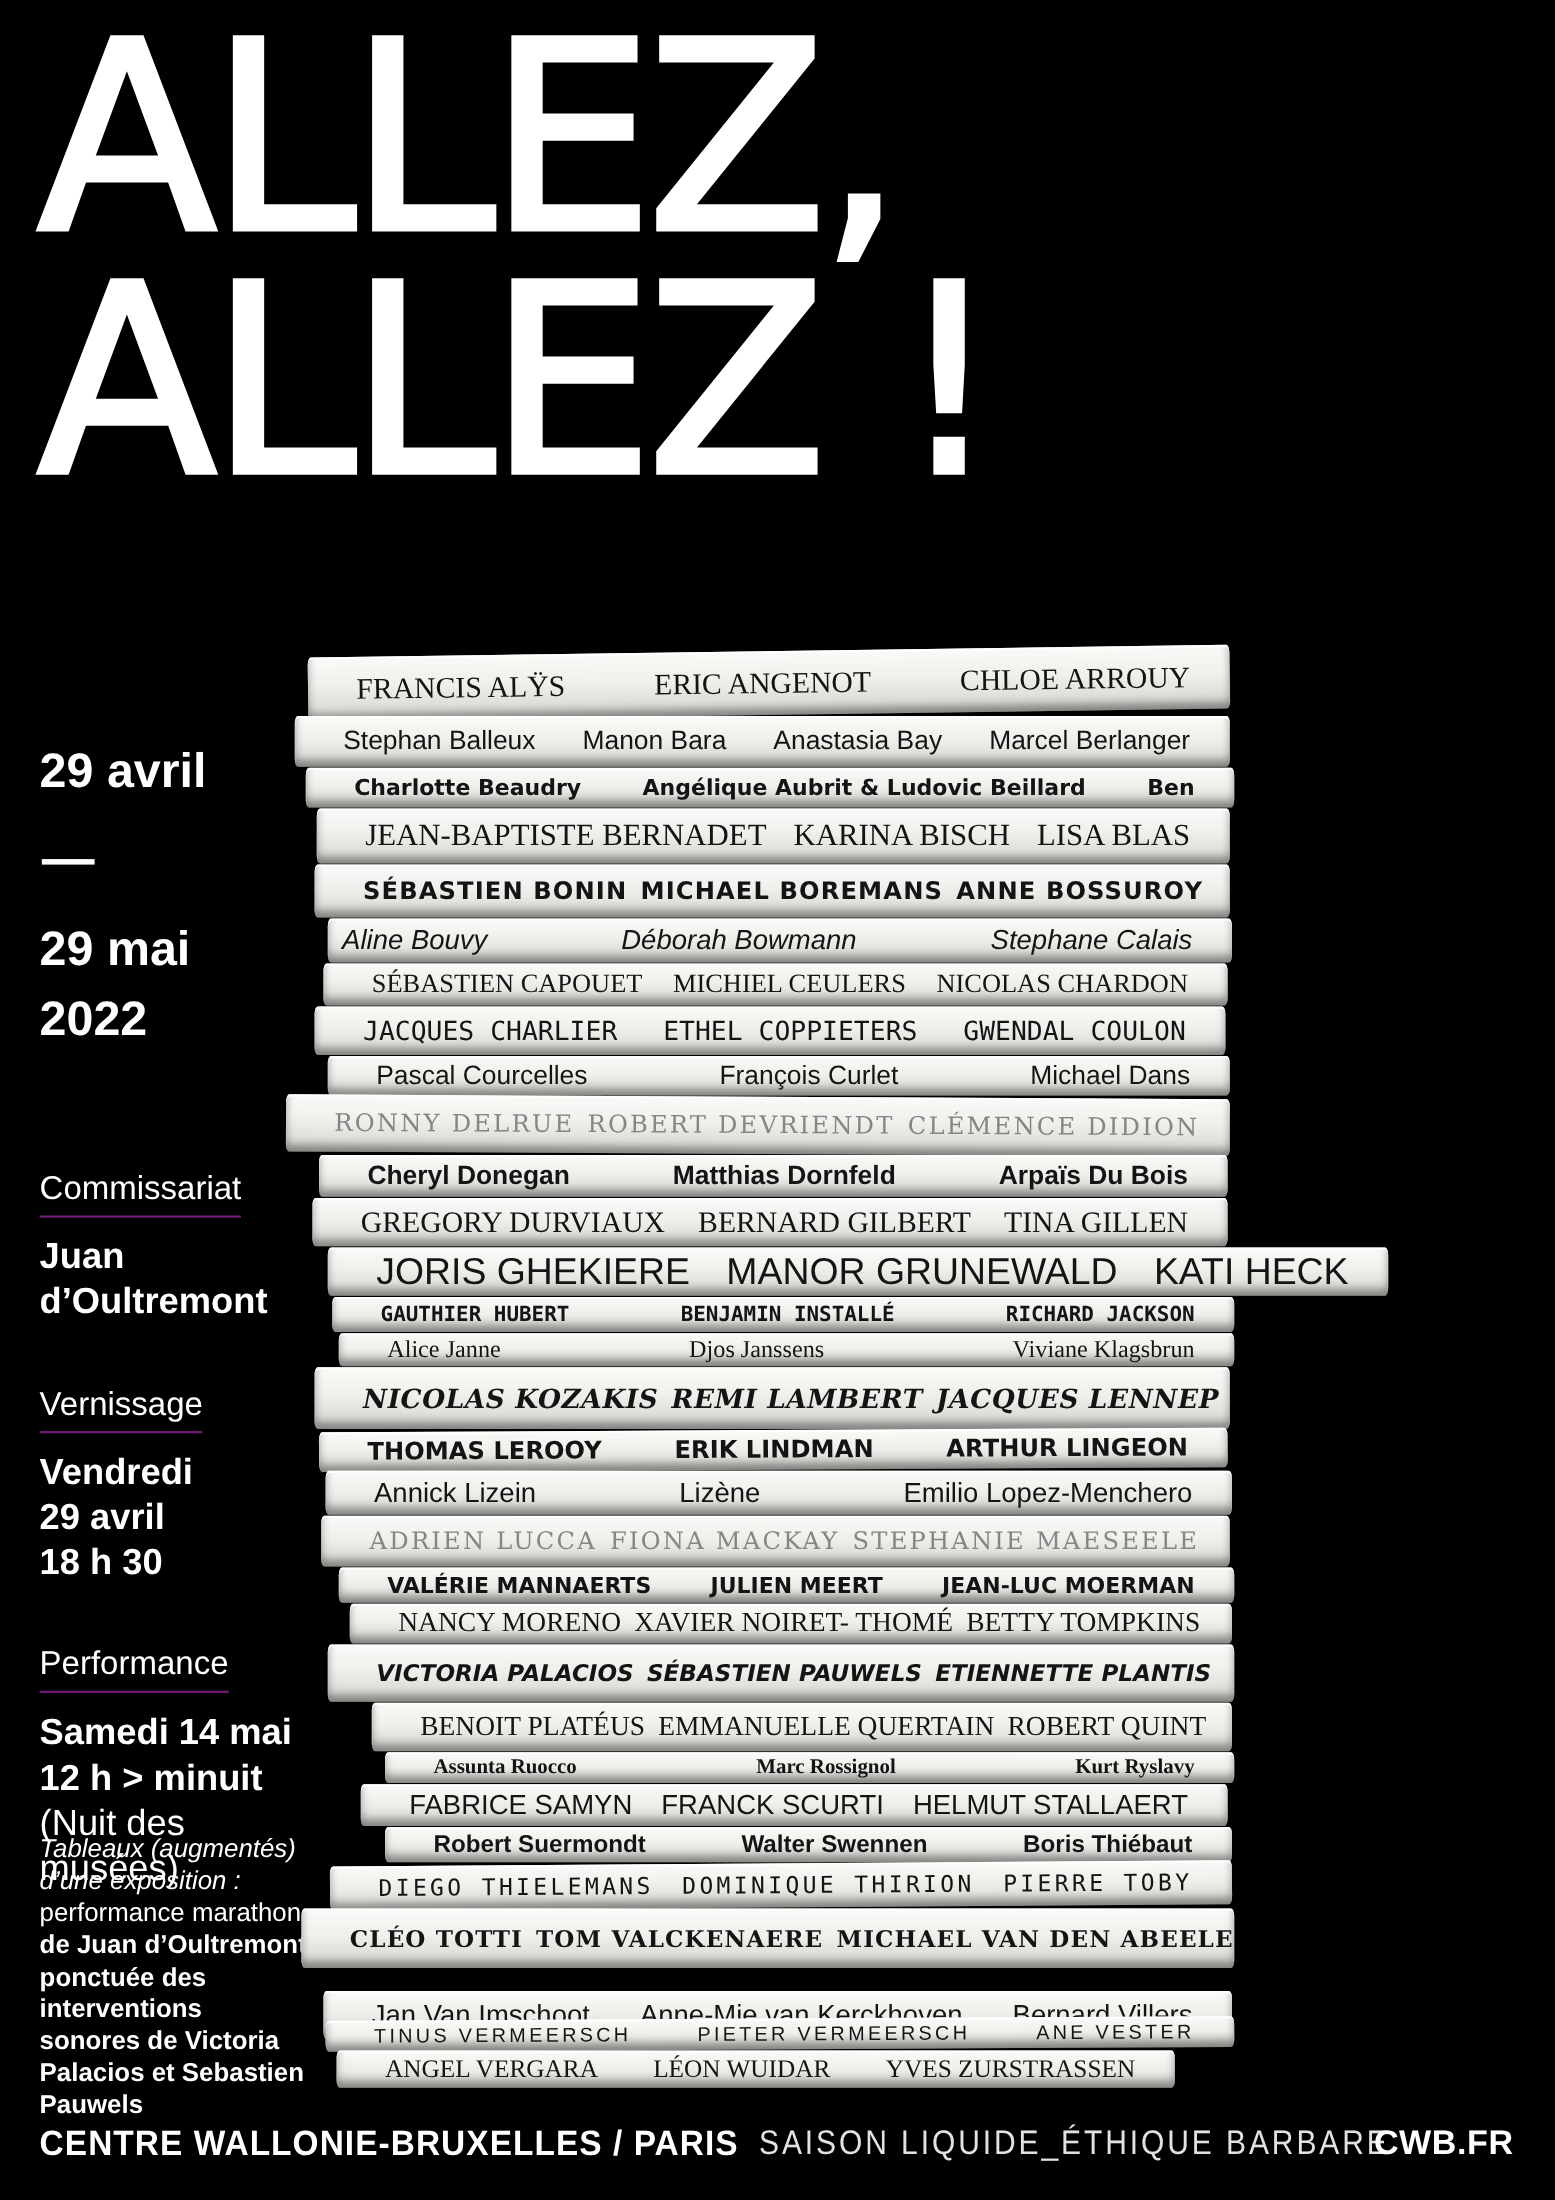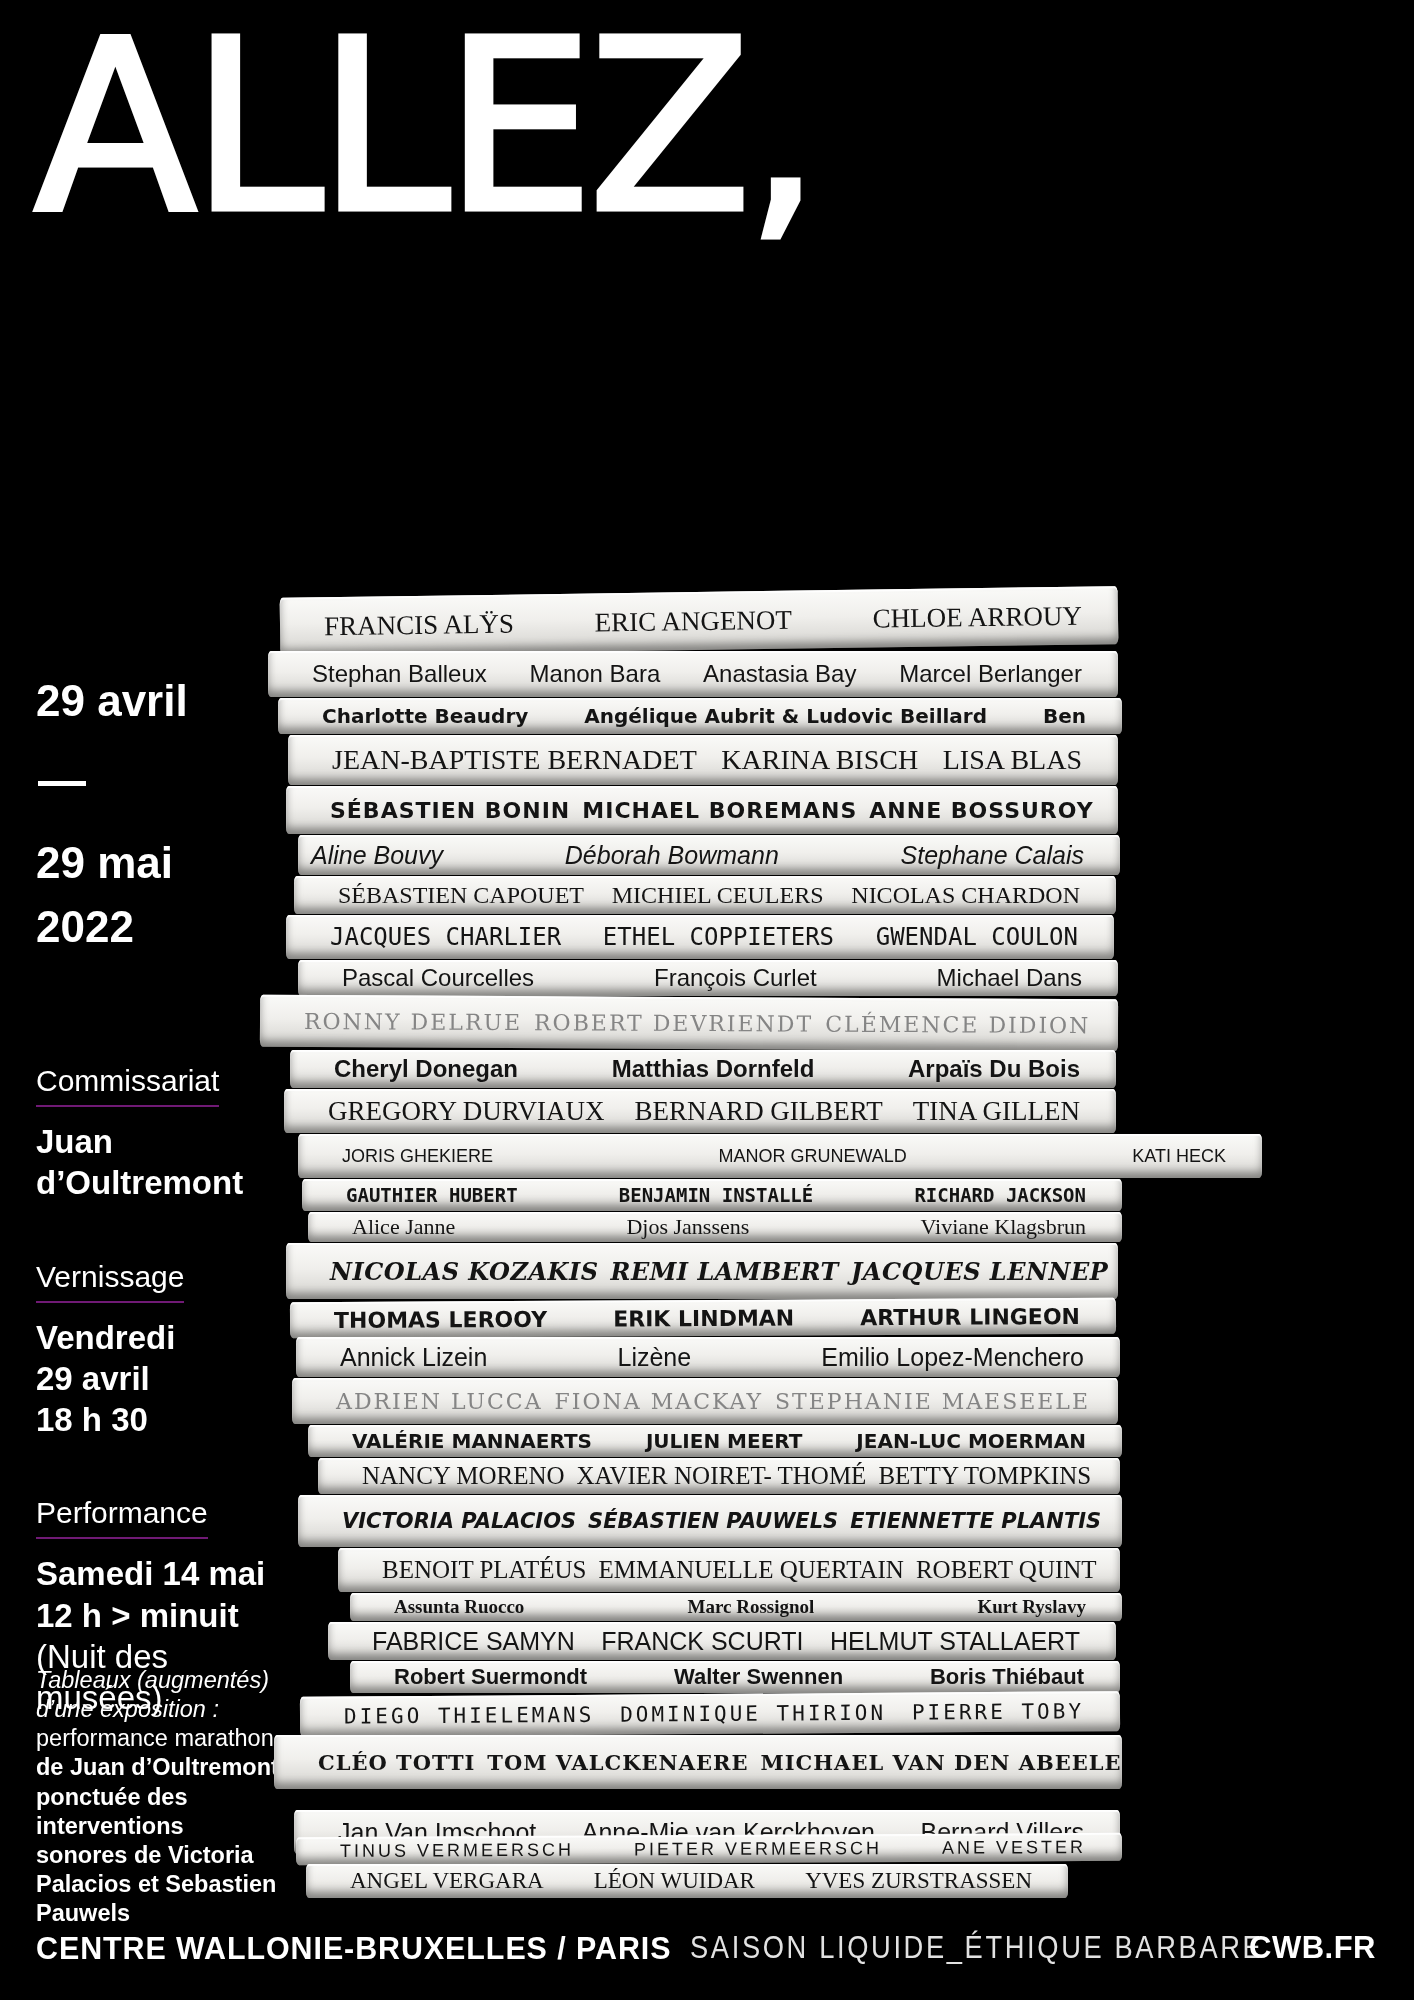--- a/index.html
+++ b/index.html
@@ -69,20 +69,21 @@
   }
   #site{position:absolute;right:38px;top:0;font-weight:bold;font-size:31px;letter-spacing:.5px;}
 </style>
 </head>
 <body>
 
 <div id="poster">
 
   <div id="title">
     <div>ALLEZ,</div>
+    <div>ALLEZ !</div>
   </div>
 
   <div id="dates" class="sb">
     <div>29 avril</div>
     <div class="dash"></div>
     <div>29 mai</div>
     <div class="year">2022</div>
   </div>
 
   <div id="sections" class="sb">
@@ -157,21 +158,21 @@
       <div class="spine f-sans-bold" style="left: 40px; top: 458px; width: 826px; height: 38px; font-size: 24px;">
         <span>Cheryl Donegan</span>
         <span>Matthias Dornfeld</span>
         <span>Arpaïs Du Bois</span>
       </div>
       <div class="spine f-serif" style="left: 34px; top: 497px; width: 832px; height: 44px; font-size: 27px;">
         <span>GREGORY DURVIAUX</span>
         <span>BERNARD GILBERT</span>
         <span>TINA GILLEN</span>
       </div>
-      <div class="spine f-sans" style="left: 48px; top: 542px; width: 964px; height: 44px; font-size: 18px;">
+      <div class="spine f-sans" style="left: 48px; top: 542px; width: 964px; height: 44px; font-size: 34px;">
         <span>JORIS GHEKIERE</span>
         <span>MANOR GRUNEWALD</span>
         <span>KATI HECK</span>
       </div>
       <div class="spine f-mono-bold" style="left: 52px; top: 587px; width: 820px; height: 32px; font-size: 19px;">
         <span>GAUTHIER HUBERT</span>
         <span>BENJAMIN INSTALLÉ</span>
         <span>RICHARD JACKSON</span>
       </div>
       <div class="spine f-serif" style="left: 58px; top: 620px; width: 814px; height: 30px; font-size: 22px;">

